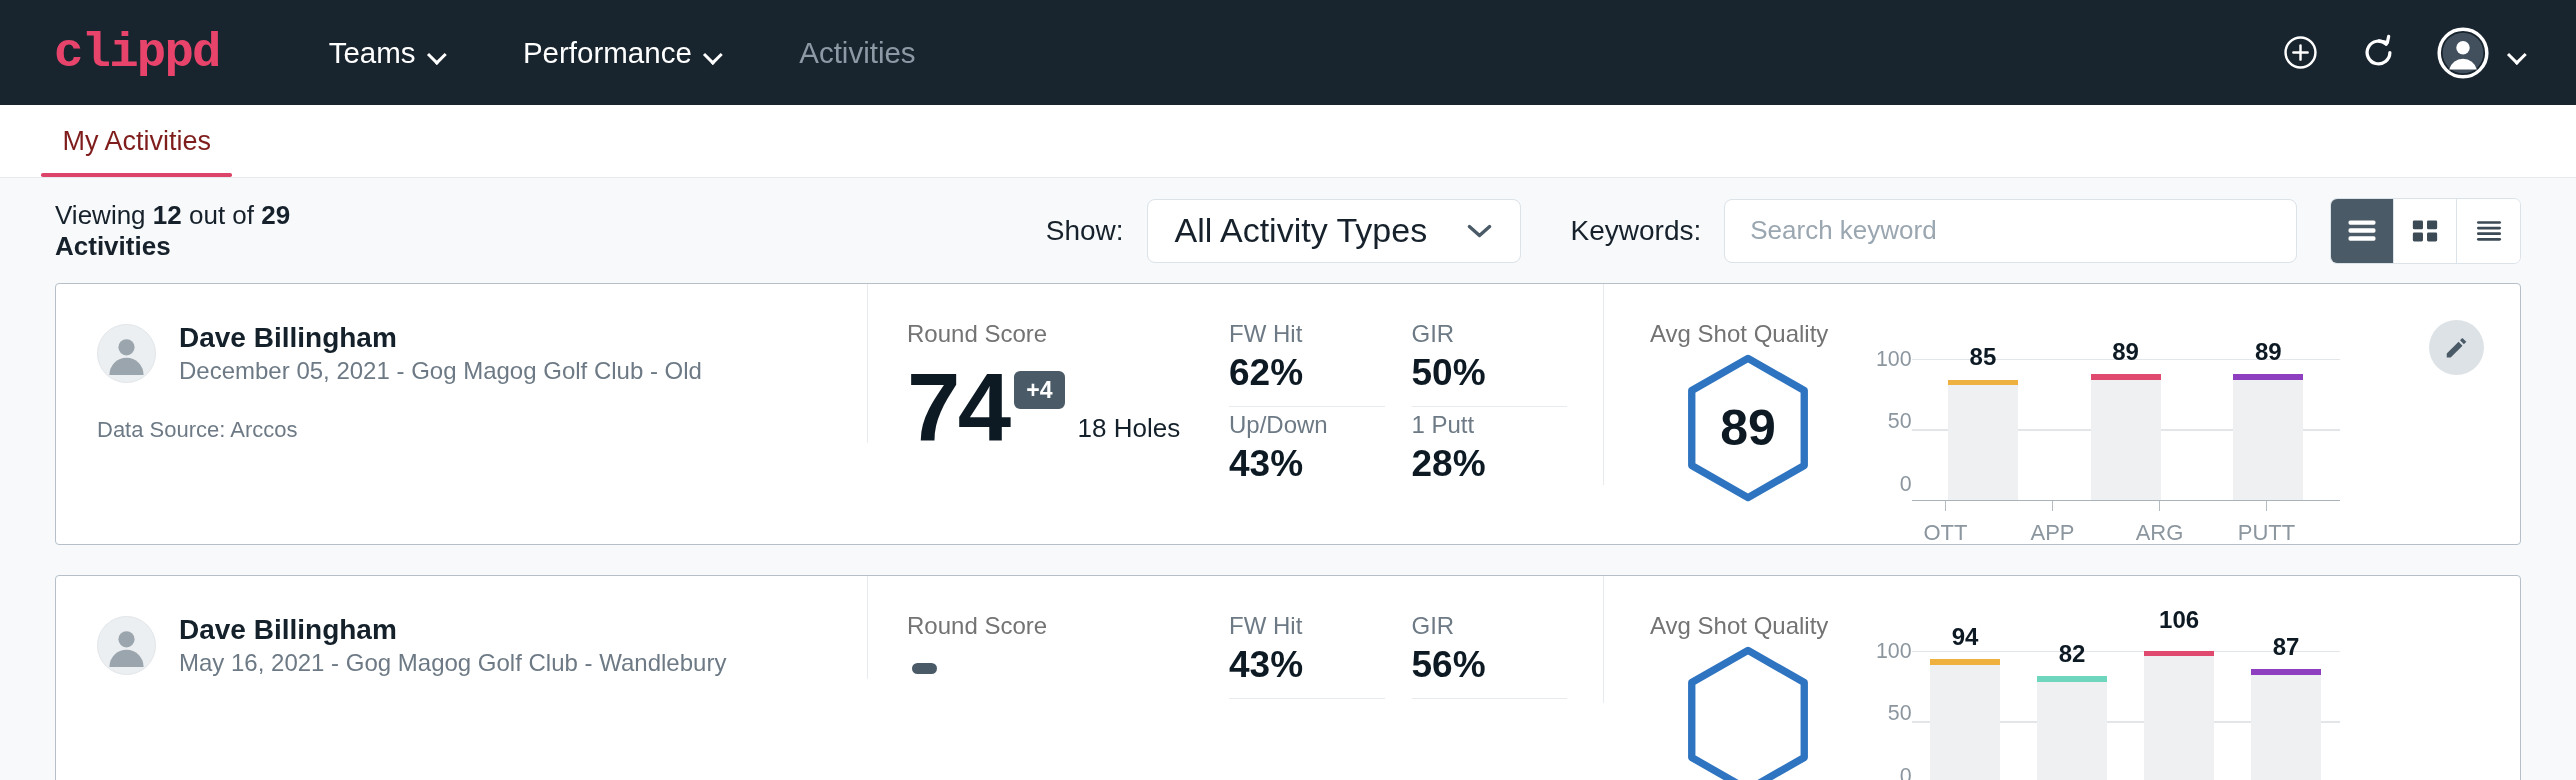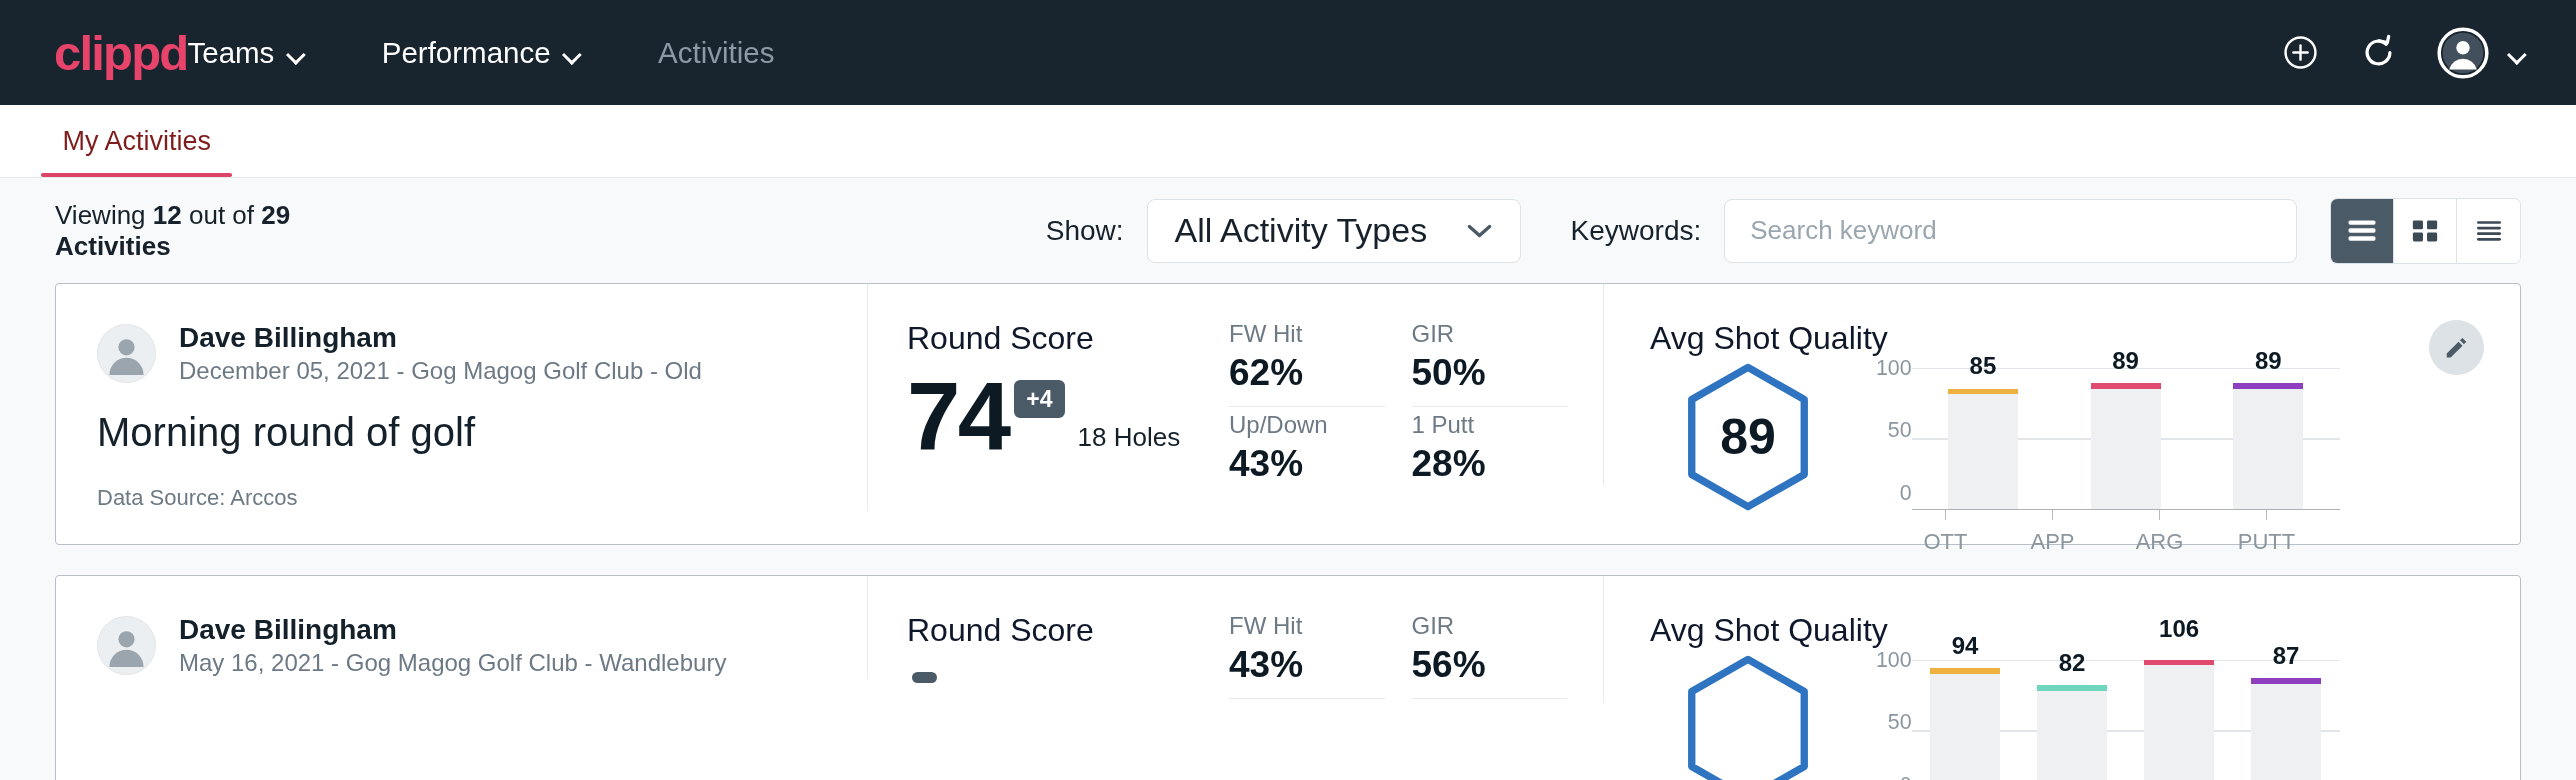--- a/index.html
+++ b/index.html
@@ -17,21 +17,22 @@
     display: flex;
     align-items: center;
     padding: 0 54px;
     position: relative;
   }
   .logo {
     font-size: 49px;
     font-weight: 700;
     color: #e8446b;
     letter-spacing: -1.8px;
-    font-family: Liberation Sans, sans-serif;
+    margin-right: 109px;
+    font-family: Liberation Mono, monospace;
   }
   .nav-links { display: flex; align-items: center; gap: 77px; }
   .nav-link {
     color: #ffffff;
     font-size: 29.5px;
     display: flex;
     align-items: center;
     gap: 13.4px;
     cursor: pointer;
     white-space: nowrap;
@@ -171,21 +172,21 @@
   }
   .who-name { font-size: 28px; font-weight: 700; color: #14202a; line-height: 1.25; }
   .who-sub { font-size: 24px; color: #6d7a85; line-height: 1.35; }
   .card-title { font-size: 40px; color: #14202a; margin-top: 23px; font-weight: 400; }
   .card-src { font-size: 22px; color: #6d7a85; margin-top: 30px; }
 
   .col-score {
     width: 361px;
     padding: 36px 0 0 39px;
   }
-  .col-label { font-size: 32px; color: #0f172a; }
+  .col-label { font-size: 24px; color: #737373; }
   .score-row { display: flex; align-items: flex-end; margin-top: 14.3px; }
   .score-num {
     font-size: 96px;
     font-weight: 700;
     color: #0d1a24;
     line-height: 0.95;
     letter-spacing: -2.7px;
   }
   .score-badge {
     background: #4a5a66;
@@ -417,21 +418,20 @@
           <svg width="59" height="59" viewBox="0 0 24 24">
             <circle cx="12" cy="9.4" r="3.4" fill="#9aa5ad"></circle>
             <path d="M4.8 21a7.2 7.2 0 0 1 14.4 0z" fill="#9aa5ad"></path>
           </svg>
         </div>
         <div>
           <div class="who-name">Dave Billingham</div>
           <div class="who-sub">December 05, 2021 - Gog Magog Golf Club - Old</div>
         </div>
       </div>
-      <div class="card-title">Morning round of golf</div>
       <div class="card-src">Data Source: Arccos</div>
     </div>
 
     <div class="col-score">
       <div class="col-label">Round Score</div>
       <div class="score-row">
         <div class="score-num">74</div>
         <div class="score-badge">+4</div>
         <div class="score-holes">18 Holes</div>
       </div>

